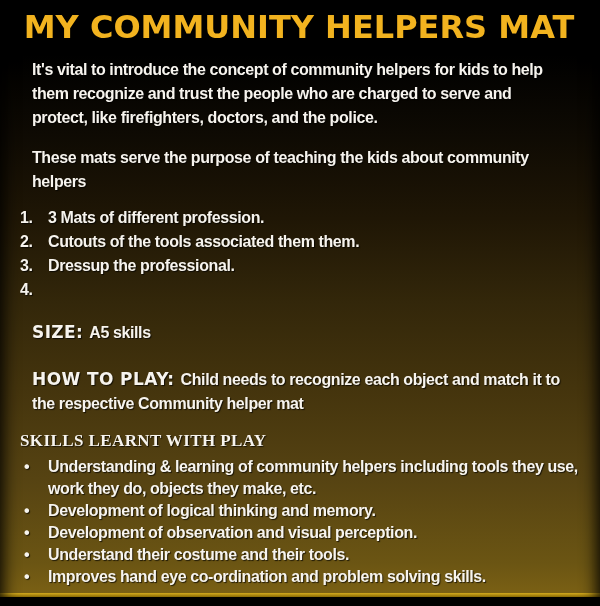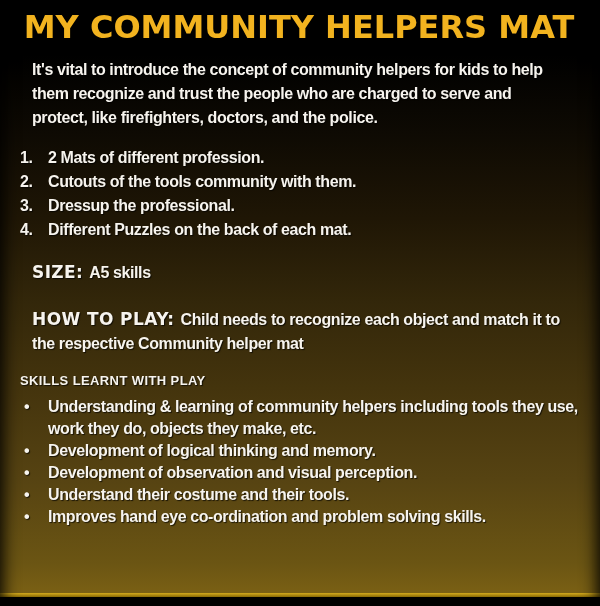--- a/index.html
+++ b/index.html
@@ -80,23 +80,23 @@
     text-shadow: 1px 1px 1px rgba(0,0,0,0.7);
   }
   ol.kit-list .num {
     width: 28px;
     flex: 0 0 28px;
   }
   .size-line { margin-bottom: 22px; }
   .htp-line { margin-bottom: 14px; }
   h2.skills-heading {
     margin: 0 0 4px 0;
-    font-family: Liberation Sans, sans-serif;
+    font-family: Liberation Serif, serif;
     font-weight: 900;
-    font-size: 13px;
+    font-size: 17px;
     letter-spacing: 0.4px;
     line-height: 22px;
     color: #f7f4ee;
     text-shadow: 1px 1px 1px rgba(0,0,0,0.7);
   }
   ul.skills-list {
     list-style: none;
     margin: 0;
     padding: 0;
   }
@@ -131,37 +131,37 @@
 </head>
 <body>
 
 <div class="poster">
   <div class="content">
 
     <h1 class="title">MY COMMUNITY HELPERS MAT</h1>
 
     <p class="body intro">It's vital to introduce the concept of community helpers for kids to help them recognize and trust the people who are charged to serve and protect, like firefighters, doctors, and the police.</p>
 
+    <p class="body">These mats serve the purpose of teaching the kids about community helpers</p>
 
     <ol class="kit-list">
       <li>
         <span class="num">1.</span>
-        <span>2 Mats of different profession.</span>
+        <span>3 Mats of different profession.</span>
       </li>
       <li>
         <span class="num">2.</span>
-        <span>Cutouts of the tools community with them.</span>
+        <span>Cutouts of the tools associated them them.</span>
       </li>
       <li>
         <span class="num">3.</span>
         <span>Dressup the professional.</span>
       </li>
       <li>
         <span class="num">4.</span>
-        <span>Different Puzzles on the back of each mat.</span>
       </li>
     </ol>
 
     <p class="body size-line">
       <span class="display">SIZE:</span><span>A5 skills</span>
     </p>
 
     <p class="body htp-line">
       <span class="display">HOW TO PLAY:</span><span>Child needs to recognize each object and match it to the respective Community helper mat</span>
     </p>

